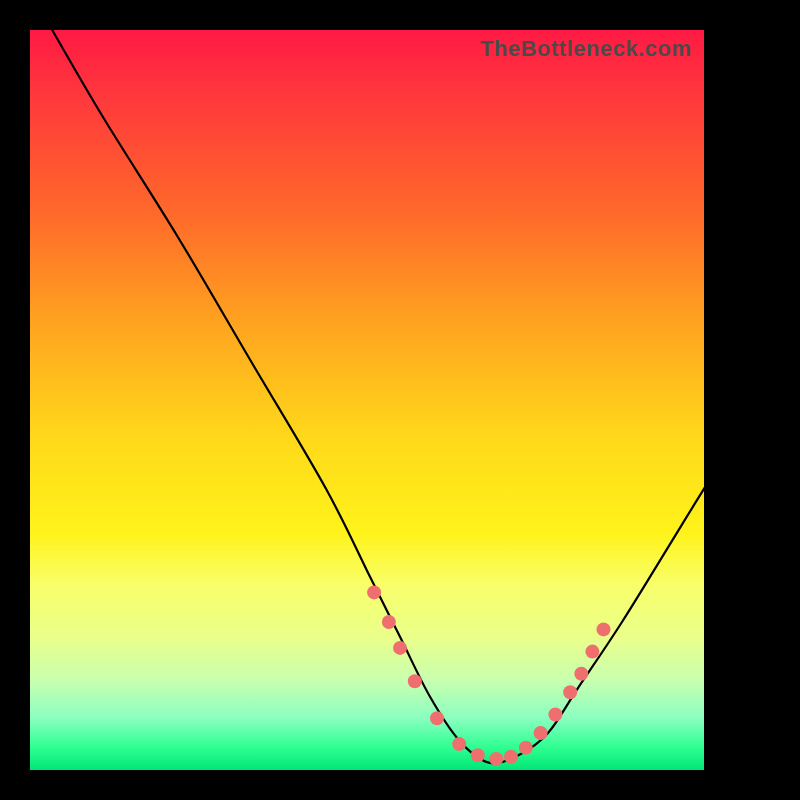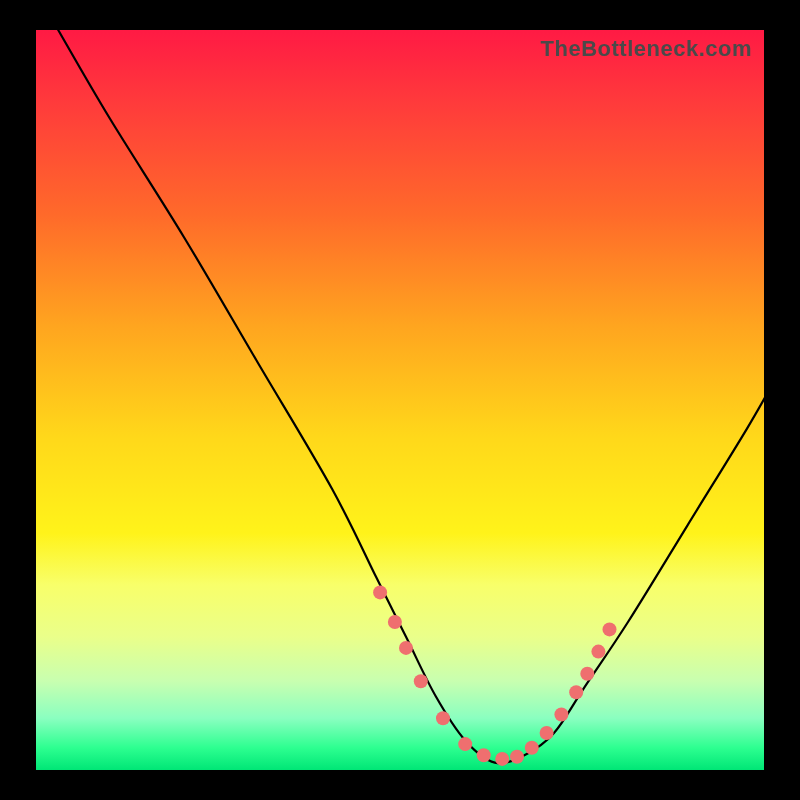--- a/index.html
+++ b/index.html
@@ -5,23 +5,23 @@
   * { margin: 0; padding: 0; box-sizing: border-box; }
   html, body { width: 800px; height: 800px; overflow: hidden; background: #000; }
   .frame {
     position: relative;
     width: 800px;
     height: 800px;
     background: #000;
   }
   .plot-area {
     position: absolute;
-    left: 36px;
+    left: 30px;
     top: 30px;
-    width: 728px;
+    width: 674px;
     height: 740px;
     background: linear-gradient(to bottom,
       #ff1a44 0%,
       #ff3b3b 10%,
       #ff6a2a 25%,
       #ffa51f 40%,
       #ffd81a 55%,
       #fff31a 68%,
       #f8ff6a 75%,
       #eaff8a 82%,

